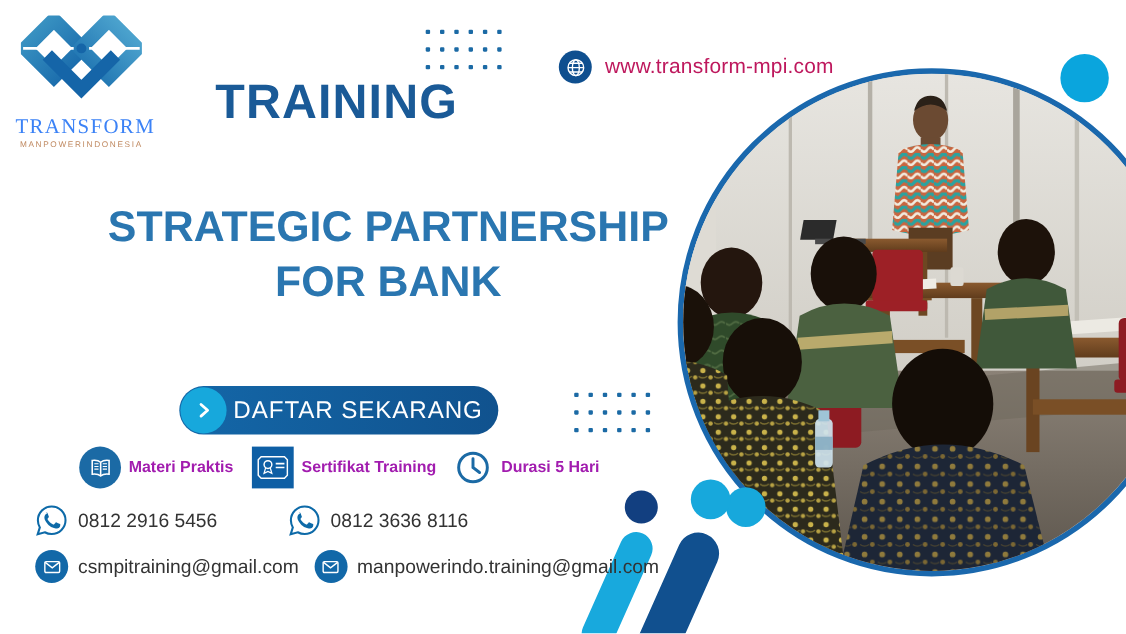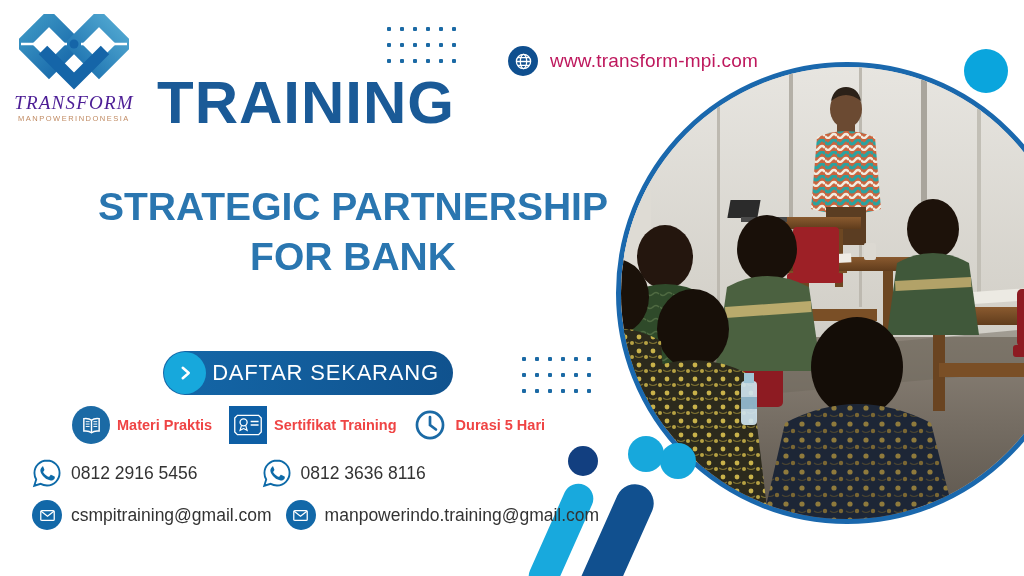--- a/index.html
+++ b/index.html
@@ -90,24 +90,23 @@
     position: absolute;
     left: 14px; top: 14px;
     width: 120px;
     text-align: center;
   }
   #logo-mark { width: 110px; height: 78px; display: block; margin: 0 auto; }
   #logo-word {
     font-family: "Liberation Serif", serif;
     font-size: 19px;
     letter-spacing: 1.2px;
-    color: #4c1d95;
-    margin-top: 1px;
+    color: #3b82f6;
+    margin-top: 14px;
     line-height: 1;
-    font-style: italic;
   }
   #logo-sub {
     font-family: "Liberation Sans", sans-serif;
     font-size: 7.5px;
     letter-spacing: 1.5px;
     color: #c08a62;
     margin-top: 2px;
   }
 
   
@@ -129,21 +128,21 @@
     color: #be185d;
     letter-spacing: 0.2px;
   }
 
   
   #title-training {
     position: absolute;
     left: 0; top: 68px;
     width: 612px;
     text-align: center;
-    font-size: 60px;
+    font-size: 44px;
     font-weight: bold;
     letter-spacing: 1px;
     color: #1a5a97;
   }
   #subtitle {
     position: absolute;
     left: 0; top: 182px;
     width: 612px;
     text-align: center;
     font-size: 39px;
@@ -188,21 +187,21 @@
   #features {
     position: absolute;
     left: 72px; top: 406px;
     display: flex;
     align-items: center;
   }
   .feature { display: flex; align-items: center; }
   .feature .label {
     font-size: 14.5px;
     font-weight: bold;
-    color: #ef4444;
+    color: #a21caf;
     margin-left: 7px;
     white-space: nowrap;
   }
   .ficon-circle {
     width: 38px; height: 38px;
     border-radius: 50%;
     background: #1b6aa5;
     display: flex; align-items: center; justify-content: center;
     flex: none;
   }

